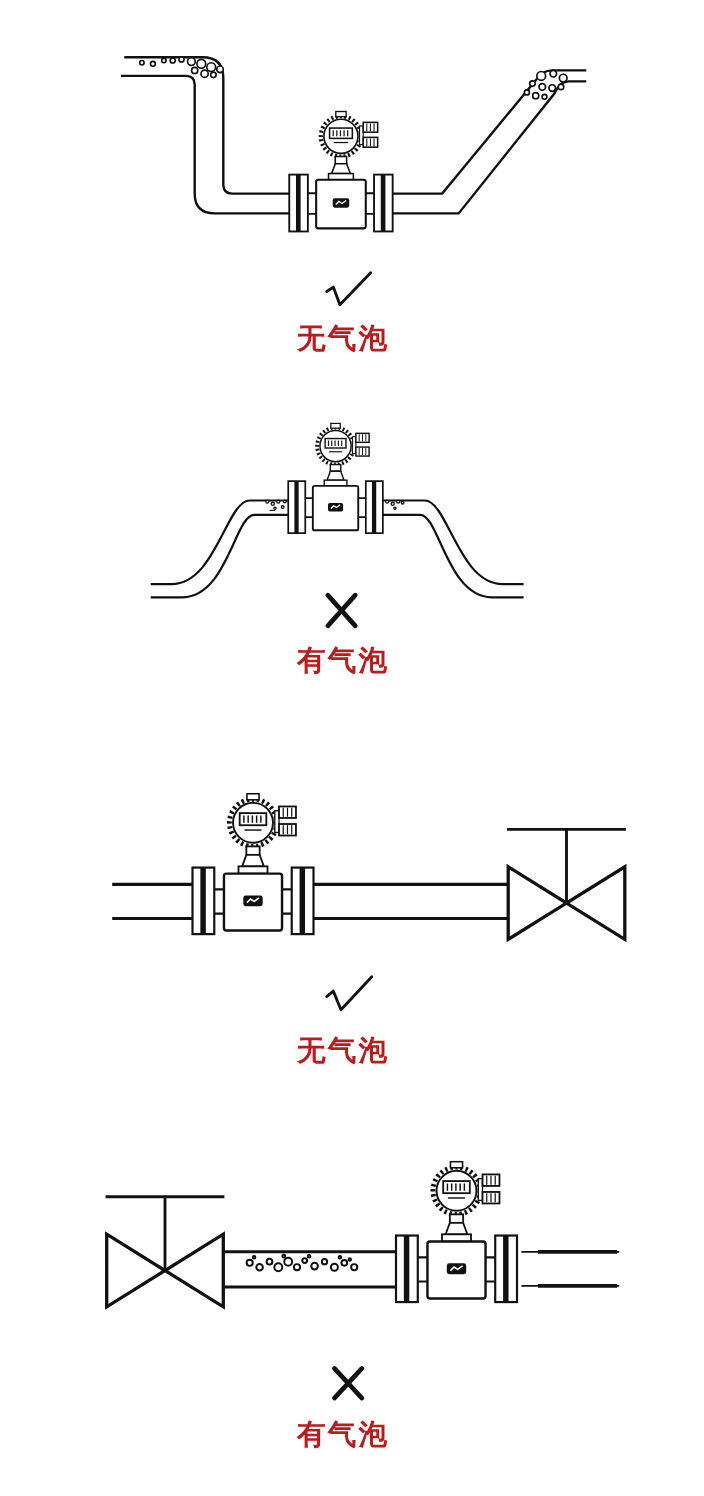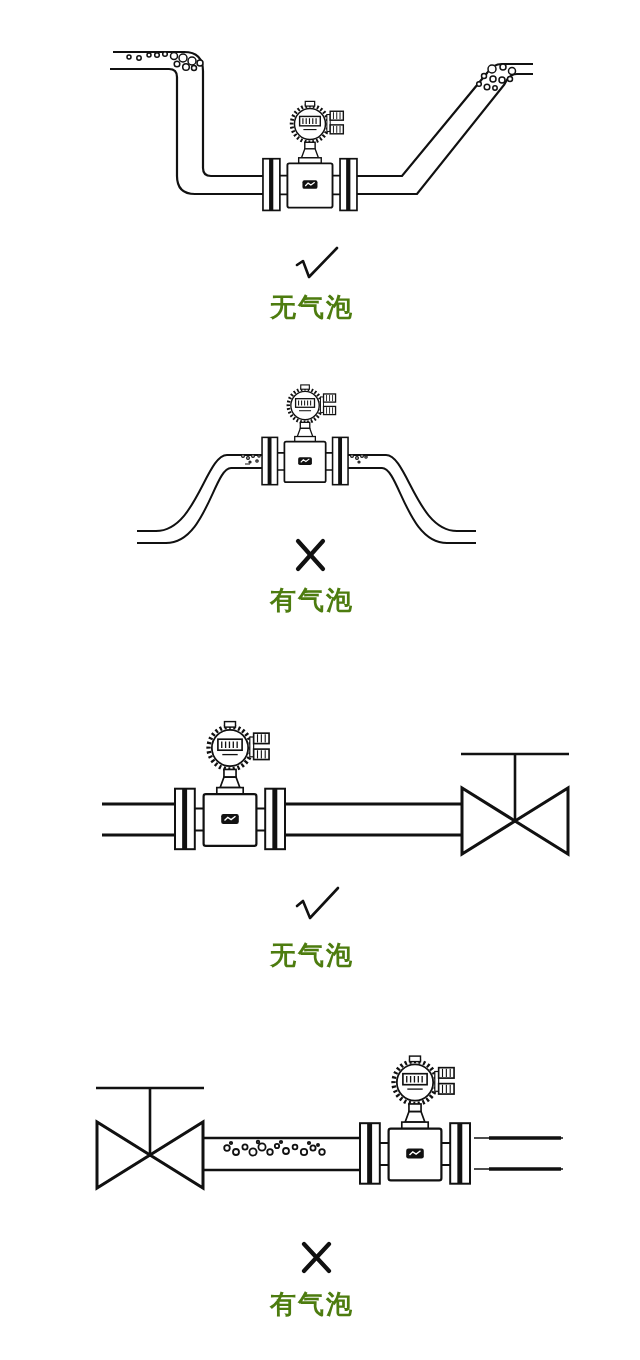--- a/index.html
+++ b/index.html
@@ -1,20 +1,20 @@
 <!DOCTYPE html>
 <html><head>
 <meta charset="utf-8">
 <style>
   html,body{margin:0;padding:0;background:#ffffff;}
   .canvas{position:relative;width:640px;height:1360px;background:#ffffff;overflow:hidden;
           font-family:"Liberation Sans","DejaVu Sans",sans-serif;}
   svg.scene{position:absolute;left:0;top:0;}
   .cn-label{position:absolute;left:249px;width:126px;text-align:center;
-            font-weight:700;font-size:26px;line-height:1.15;color:#4d7c0f;
+            font-weight:700;font-size:26px;line-height:1.15;color:#b91c1c;
             letter-spacing:2px;white-space:nowrap;}
   .ink{stroke:#111111;}
 </style>
 </head>
 <body>
 
 <div class="canvas">
 
 <svg class="scene" width="640" height="1360" viewBox="0 0 640 1360">
   <defs>

